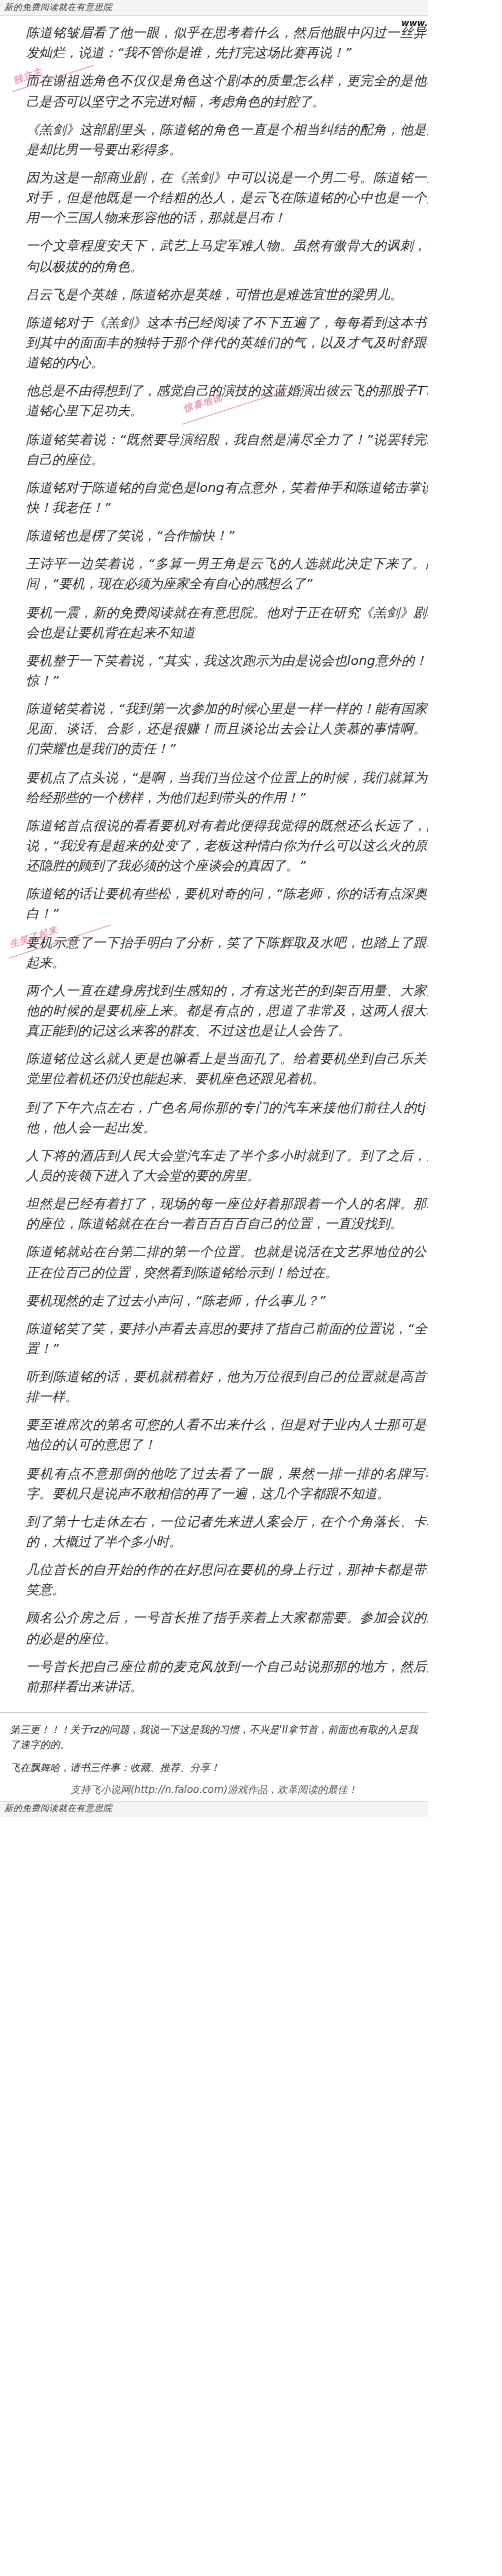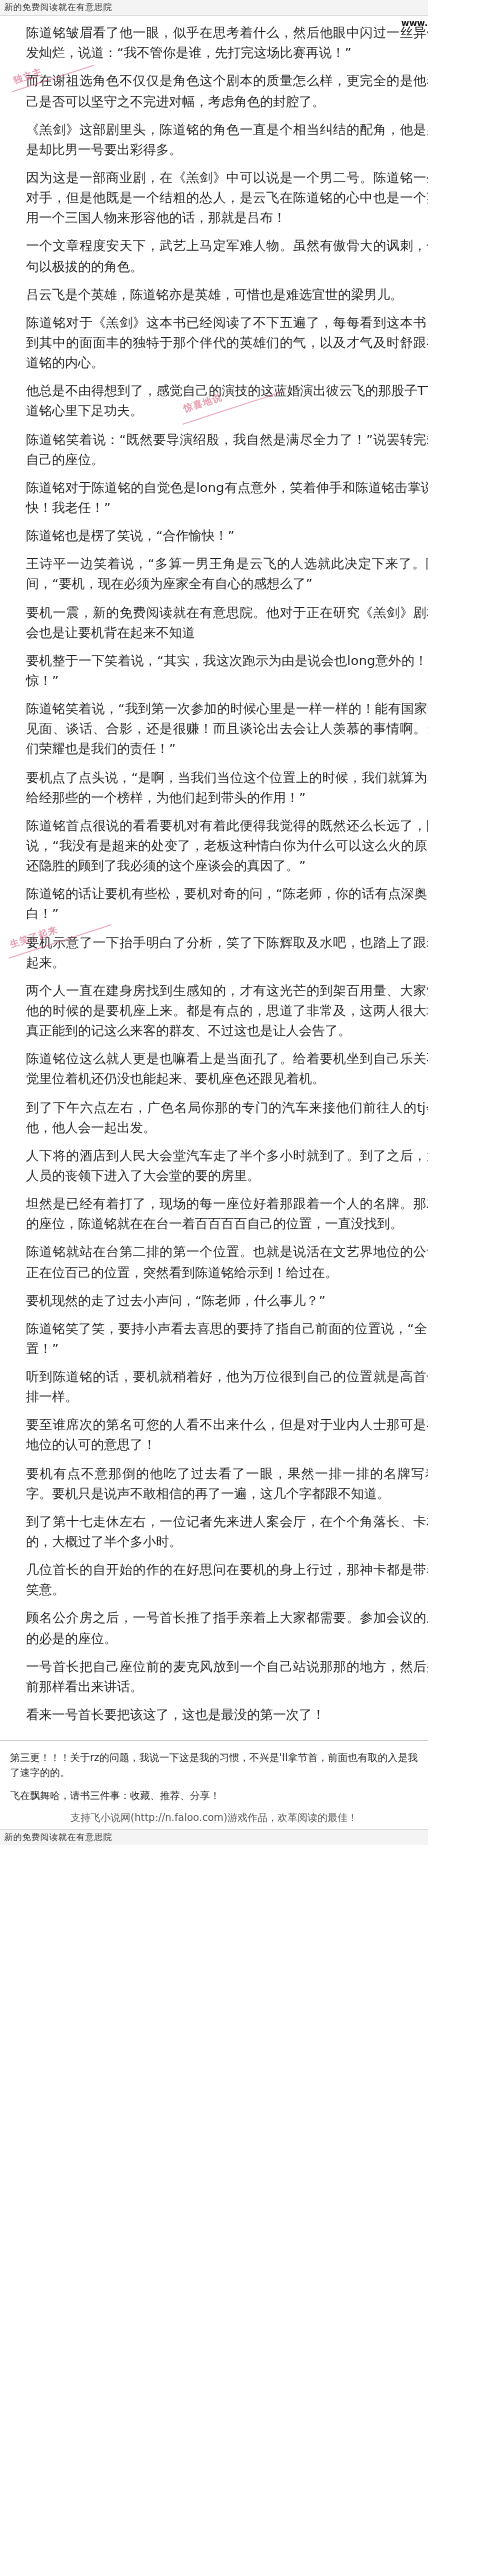--- a/index.html
+++ b/index.html
@@ -10,20 +10,21 @@
     width: 503px;
     background: #ffffff;
     font-family: "DejaVu Sans", "Liberation Sans", sans-serif;
     font-size: 8.6px;
     color: #222222;
   }
   .page {
     width: 428px;
     position: relative;
     overflow: hidden;
+    font-style: italic;
   }
   
   .banner {
     width: 503px;
     height: 16px;
     background: #f4f4f4;
     border-bottom: 0.7px solid #dddddd;
     display: flex;
     align-items: center;
     justify-content: space-between;
@@ -158,21 +159,20 @@
     <p class="para indent">陈道铭就站在台第二排的第一个位置。也就是说活在文艺界地位的公认的。要机正在位百己的位置，突然看到陈道铭给示到！给过在。</p>
     <p class="para indent">要机现然的走了过去小声问，“陈老师，什么事儿？”</p>
     <p class="para indent">陈道铭笑了笑，要持小声看去喜思的要持了指自己前面的位置说，“全吧，你的位置！”</p>
     <p class="para indent">听到陈道铭的话，要机就稍着好，他为万位很到自己的位置就是高首长最的的一排一样。</p>
     <p class="para indent">要至谁席次的第名可您的人看不出来什么，但是对于业内人士那可是在演艺圈中地位的认可的意思了！</p>
     <p class="para indent">要机有点不意那倒的他吃了过去看了一眼，果然一排一排的名牌写着要机的名字。要机只是说声不敢相信的再了一遍，这几个字都跟不知道。</p>
     <p class="para indent">到了第十七走休左右，一位记者先来进人案会厅，在个个角落长、卡相也的架好的，大概过了半个多小时。</p>
     <p class="para indent">几位首长的自开始的作的在好思问在要机的身上行过，那神卡都是带着一丝丝的笑意。</p>
     <p class="para indent">顾名公介房之后，一号首长推了指手亲着上大家都需要。参加会议的成员行材粉的必是的座位。</p>
     <p class="para indent">一号首长把自己座位前的麦克风放到一个自己站说那那的地方，然后并没有像以前那样看出来讲话。</p>
-    <p class="para indent">看来一号首长要把该这了，这也是最没的第一次了！</p>
   </div>
 
   <hr class="sep">
 
   <div class="footer-note">
     <p>第三更！！！关于rz的问题，我说一下这是我的习惯，不兴是'll拿节首，前面也有取的入是我了速字的的。</p>
     <p>飞在飘舞哈，请书三件事：收藏、推荐、分享！</p>
   </div>
 
   <div class="source-line">支持飞小说网(http://n.faloo.com)游戏作品，欢革阅读的最佳！</div>

